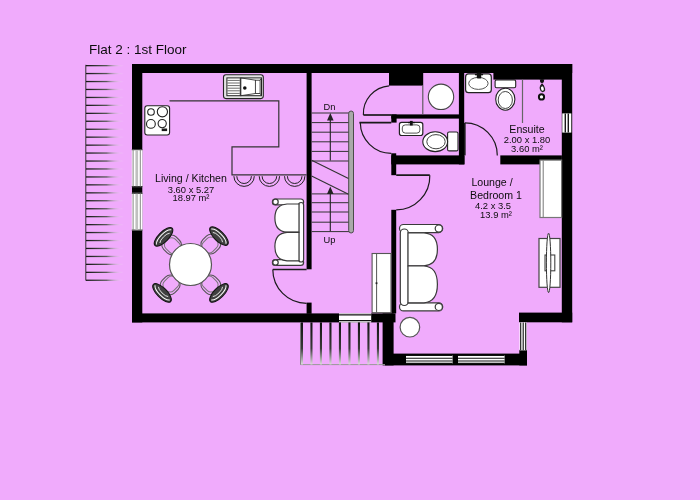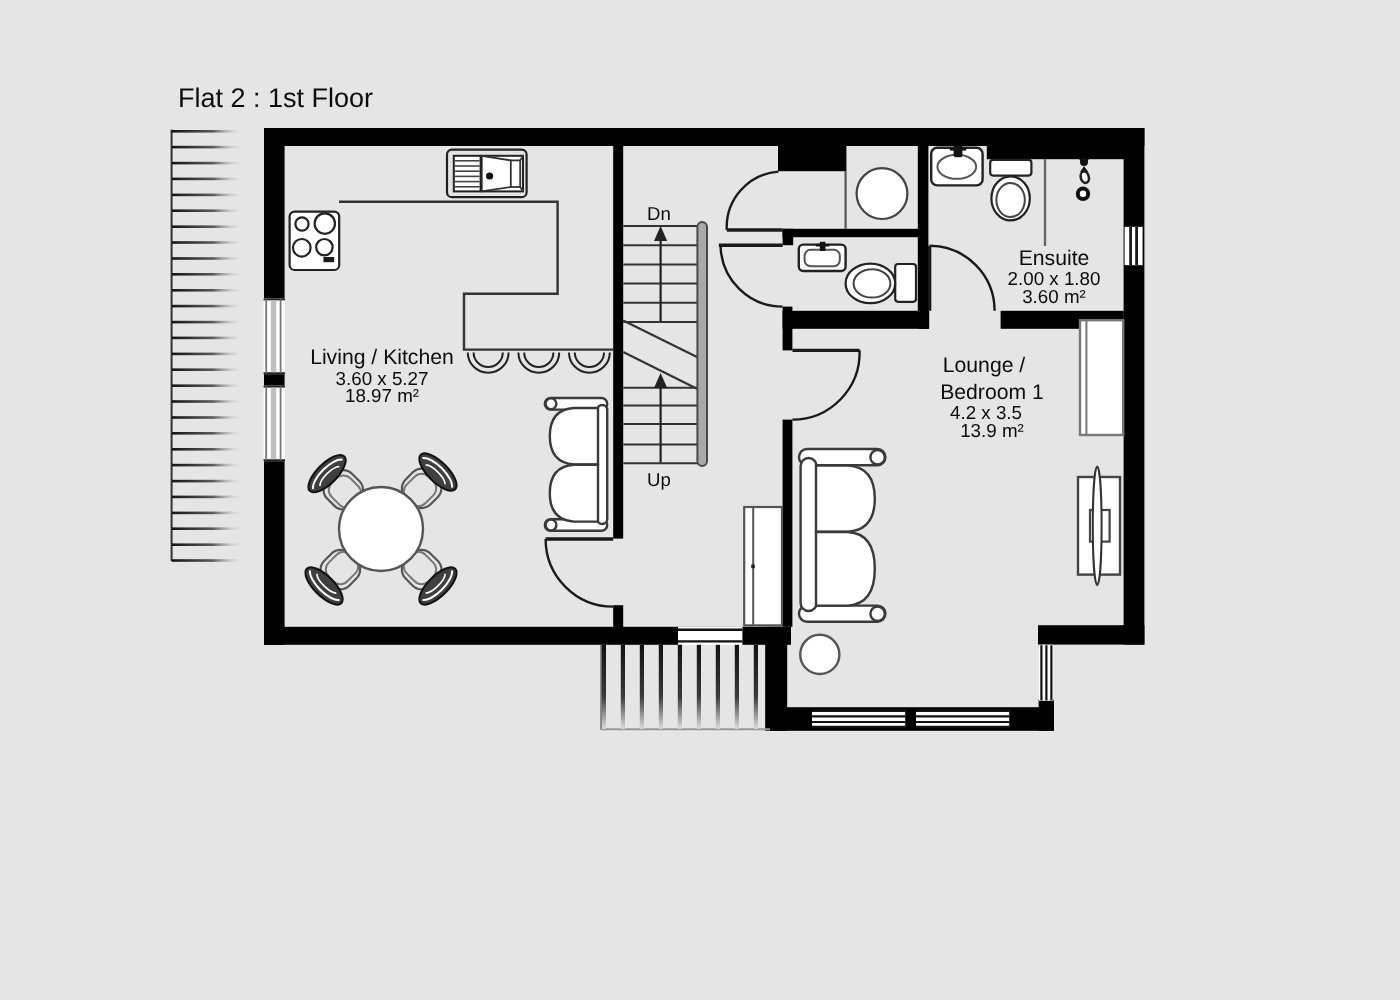--- a/index.html
+++ b/index.html
@@ -1,16 +1,16 @@
 <!DOCTYPE html>
 <html><head>
 <meta charset="utf-8">
 <style>
 html,body{margin:0;padding:0;background:#fff;}
-#page{position:relative;width:700px;height:500px;background:#e5e5e5;overflow:hidden;
+#page{position:relative;width:700px;height:500px;background:#f0abfc;overflow:hidden;
 font-family:"Liberation Sans", sans-serif;}
 svg{position:absolute;left:0;top:0;}
 text{font-family:"Liberation Sans", sans-serif;fill:#0c0c0c;}
 </style>
 </head>
 <body>
 <div id="page">
 <svg width="700" height="500" viewBox="0 0 700 500">
 <defs>
 <linearGradient id="balc" x1="0" y1="0" x2="1" y2="0">

